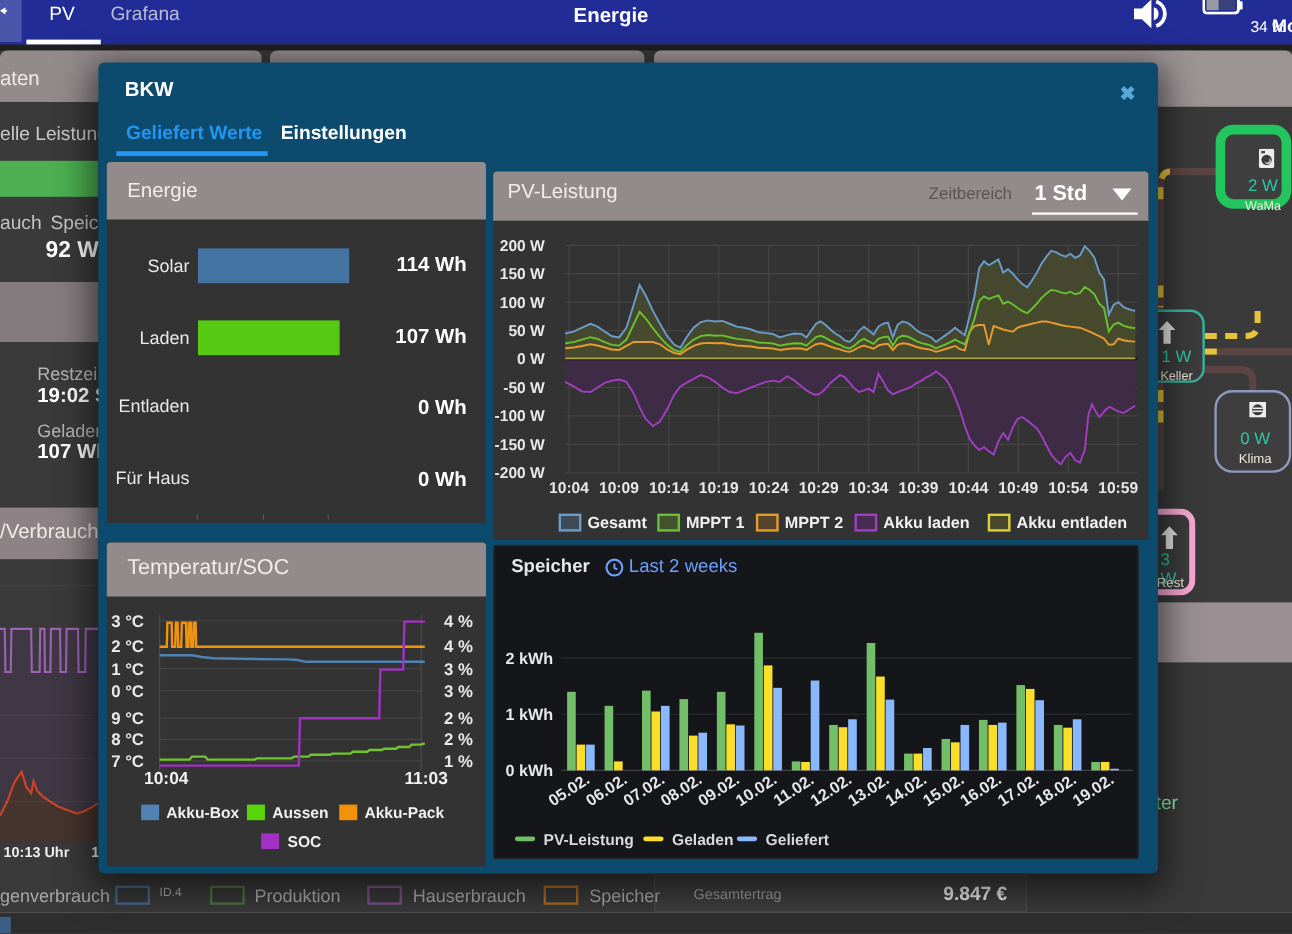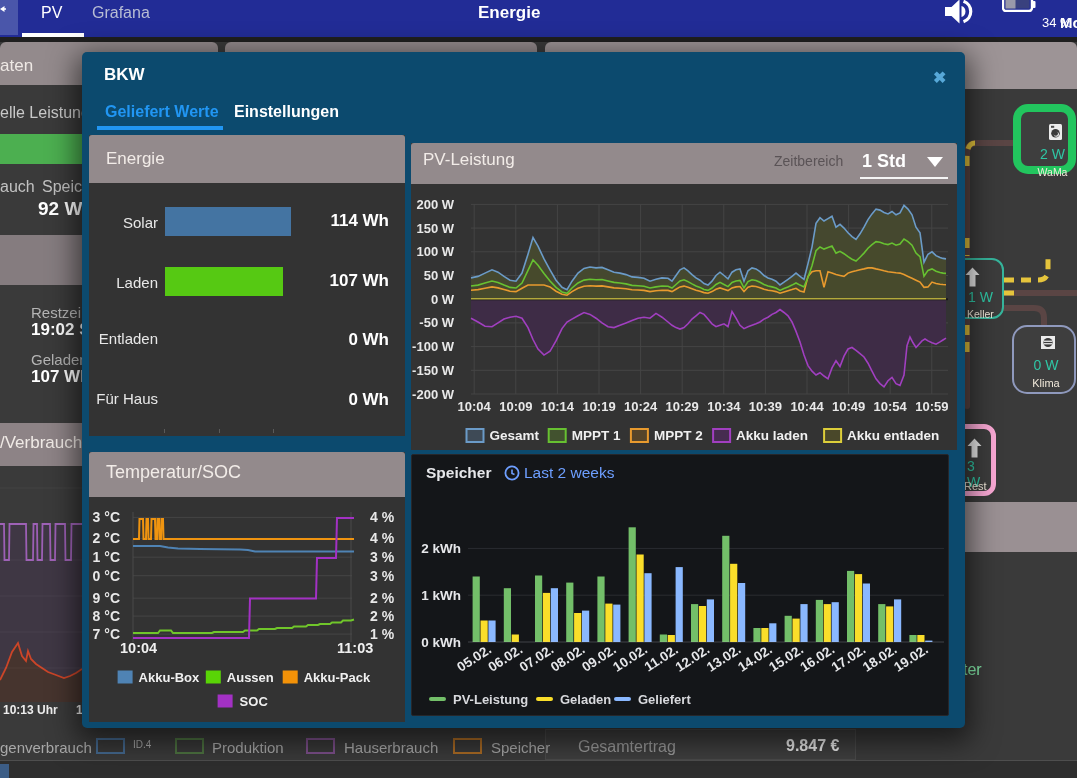--- a/index.html
+++ b/index.html
@@ -48,21 +48,21 @@
 <div class="abs" style="left:545px;top:729px;width:311px;height:31px;background:#3e3e3e;border:1px solid #4a4a4a;"></div>
 <div class="abs" style="left:0;top:739px;font-size:15px;color:#a8a8a8;">genverbrauch</div>
 <div class="abs" style="left:96px;top:738px;width:29px;height:16px;border:2px solid #44688e;background:#383838;"></div>
 <div class="abs" style="left:133px;top:739px;font-size:10px;color:#a8a8a8;">ID.4</div>
 <div class="abs" style="left:175px;top:738px;width:29px;height:16px;border:2px solid #4d7240;background:#383838;"></div>
 <div class="abs" style="left:212px;top:739px;font-size:15px;color:#a8a8a8;">Produktion</div>
 <div class="abs" style="left:306px;top:738px;width:29px;height:16px;border:2px solid #7c4f8a;background:#383838;"></div>
 <div class="abs" style="left:344px;top:739px;font-size:15px;color:#a8a8a8;">Hauserbrauch</div>
 <div class="abs" style="left:453px;top:738px;width:29px;height:16px;border:2px solid #a96a24;background:#383838;"></div>
 <div class="abs" style="left:491px;top:739px;font-size:15px;color:#a8a8a8;">Speicher</div>
-<div class="abs" style="left:578px;top:738px;font-size:16px;color:#9a9a9a;">Gesamtertrag</div>
+<div class="abs" style="left:578px;top:738px;font-size:12px;color:#9a9a9a;">Gesamtertrag</div>
 <div class="abs" style="left:786px;top:737px;font-size:16px;font-weight:bold;color:#e8e8e8;">9.847 €</div>
 <div class="abs" style="left:0;top:760px;width:1077px;height:18px;background:#2e2e2e;border-top:1px solid #4e4e4e;"></div>
 <div class="abs" style="left:0;top:764px;width:9px;height:14px;background:#3c5d86;"></div>
 
 <svg width="1077" height="778" viewBox="0 0 1077 778" xmlns="http://www.w3.org/2000/svg" style="position:absolute;left:0;top:0;">
 <path d="M1013,143 H977 Q967,143 967,153 V258" stroke="#5a4544" stroke-width="6" fill="none" stroke-linecap="round"></path>
 <path d="M975,143 Q967,143 967,157 V166" stroke="#e5c43c" stroke-width="5" fill="none" stroke-dasharray="10 7"></path>
 <path d="M967,238 V256" stroke="#e5c43c" stroke-width="5" fill="none" stroke-dasharray="10 7"></path>
 <path d="M1004,293 H1077" stroke="#5a4544" stroke-width="6" fill="none" stroke-linecap="round"></path>
 <path d="M1004,293 H1018" stroke="#e5c43c" stroke-width="5" fill="none" stroke-dasharray="10 7"></path>

